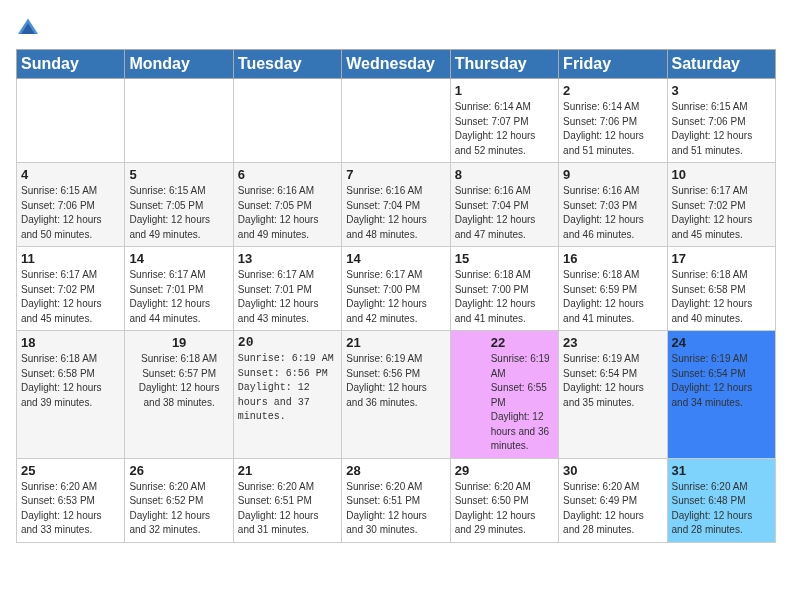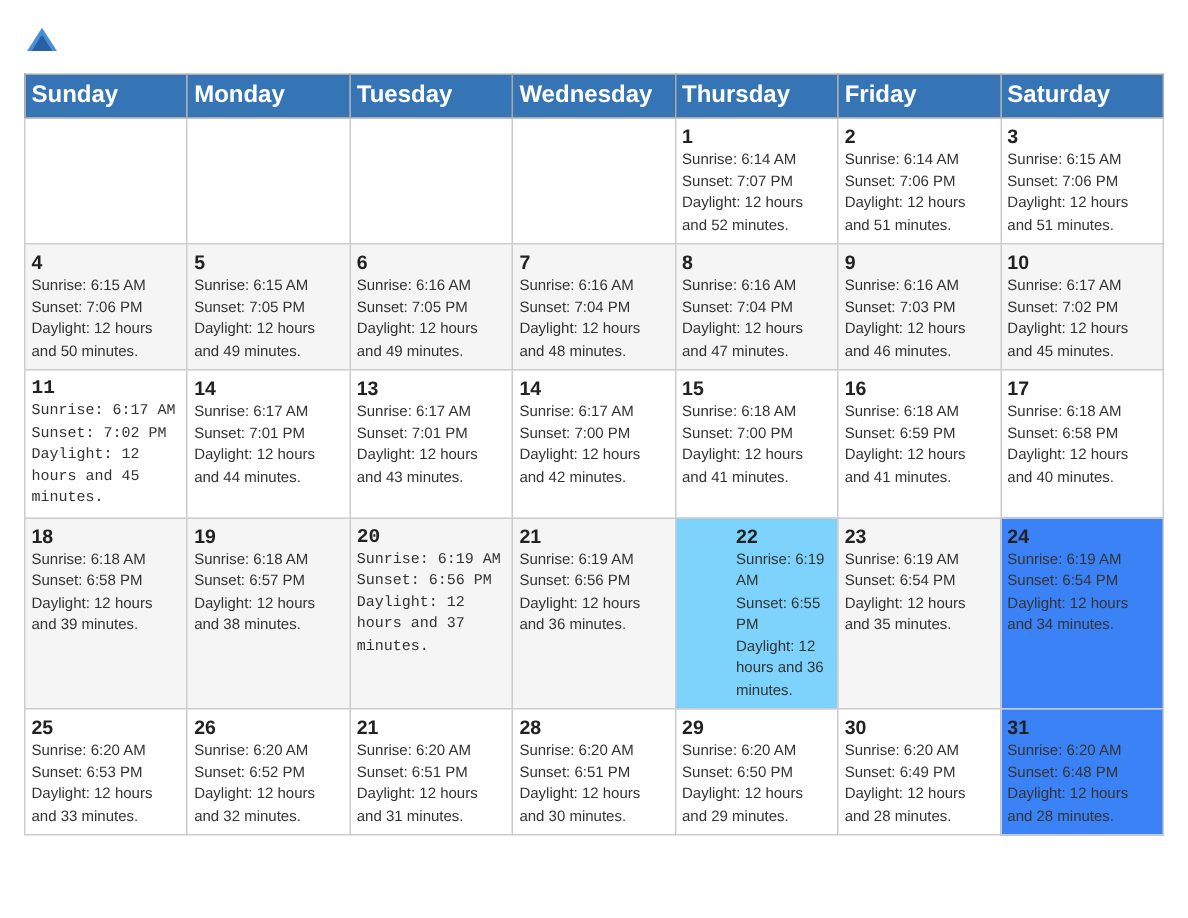--- a/index.html
+++ b/index.html
@@ -154,21 +154,21 @@
         <td style="background: rgb(245, 245, 245);">
           <div class="day-number">9</div>
           <div class="day-info">Sunrise: 6:16 AM<br>Sunset: 7:03 PM<br>Daylight: 12 hours and 46 minutes.</div>
         </td>
         <td style="background: rgb(245, 245, 245);">
           <div class="day-number">10</div>
           <div class="day-info">Sunrise: 6:17 AM<br>Sunset: 7:02 PM<br>Daylight: 12 hours and 45 minutes.</div>
         </td>
       </tr>
       <tr>
-        <td style="background: rgb(255, 255, 255); font-family: Liberation Mono, monospace;">
+        <td style="background: rgb(255, 255, 255);">
           <div class="day-number">11</div>
           <div class="day-info">Sunrise: 6:17 AM<br>Sunset: 7:02 PM<br>Daylight: 12 hours and 45 minutes.</div>
         </td>
         <td style="background: rgb(255, 255, 255);">
           <div class="day-number">14</div>
           <div class="day-info">Sunrise: 6:17 AM<br>Sunset: 7:01 PM<br>Daylight: 12 hours and 44 minutes.</div>
         </td>
         <td style="background: rgb(255, 255, 255);">
           <div class="day-number">13</div>
           <div class="day-info">Sunrise: 6:17 AM<br>Sunset: 7:01 PM<br>Daylight: 12 hours and 43 minutes.</div>
@@ -188,33 +188,33 @@
         <td style="background: rgb(255, 255, 255);">
           <div class="day-number">17</div>
           <div class="day-info">Sunrise: 6:18 AM<br>Sunset: 6:58 PM<br>Daylight: 12 hours and 40 minutes.</div>
         </td>
       </tr>
       <tr>
         <td style="background: rgb(245, 245, 245);">
           <div class="day-number">18</div>
           <div class="day-info">Sunrise: 6:18 AM<br>Sunset: 6:58 PM<br>Daylight: 12 hours and 39 minutes.</div>
         </td>
-        <td style="background: rgb(245, 245, 245);">
+        <td style="background: rgb(245, 245, 245); text-align: center;">
           <div class="day-number">19</div>
           <div class="day-info">Sunrise: 6:18 AM<br>Sunset: 6:57 PM<br>Daylight: 12 hours and 38 minutes.</div>
         </td>
         <td style="background: rgb(245, 245, 245); font-family: Liberation Mono, monospace;">
           <div class="day-number">20</div>
           <div class="day-info">Sunrise: 6:19 AM<br>Sunset: 6:56 PM<br>Daylight: 12 hours and 37 minutes.</div>
         </td>
         <td style="background: rgb(245, 245, 245);">
           <div class="day-number">21</div>
           <div class="day-info">Sunrise: 6:19 AM<br>Sunset: 6:56 PM<br>Daylight: 12 hours and 36 minutes.</div>
         </td>
-        <td style="background: #7dd3fc; padding-left: 40px;">
+        <td style="background: #f0abfc; padding-left: 40px;">
           <div class="day-number">22</div>
           <div class="day-info">Sunrise: 6:19 AM<br>Sunset: 6:55 PM<br>Daylight: 12 hours and 36 minutes.</div>
         </td>
         <td style="background: rgb(245, 245, 245);">
           <div class="day-number">23</div>
           <div class="day-info">Sunrise: 6:19 AM<br>Sunset: 6:54 PM<br>Daylight: 12 hours and 35 minutes.</div>
         </td>
         <td style="background: #3b82f6;">
           <div class="day-number">24</div>
           <div class="day-info">Sunrise: 6:19 AM<br>Sunset: 6:54 PM<br>Daylight: 12 hours and 34 minutes.</div>
@@ -238,19 +238,19 @@
           <div class="day-info">Sunrise: 6:20 AM<br>Sunset: 6:51 PM<br>Daylight: 12 hours and 30 minutes.</div>
         </td>
         <td style="background: rgb(255, 255, 255);">
           <div class="day-number">29</div>
           <div class="day-info">Sunrise: 6:20 AM<br>Sunset: 6:50 PM<br>Daylight: 12 hours and 29 minutes.</div>
         </td>
         <td style="background: rgb(255, 255, 255);">
           <div class="day-number">30</div>
           <div class="day-info">Sunrise: 6:20 AM<br>Sunset: 6:49 PM<br>Daylight: 12 hours and 28 minutes.</div>
         </td>
-        <td style="background: #3b82f6;">
+        <td style="background: #7dd3fc;">
           <div class="day-number">31</div>
           <div class="day-info">Sunrise: 6:20 AM<br>Sunset: 6:48 PM<br>Daylight: 12 hours and 28 minutes.</div>
         </td>
       </tr>
     </tbody>
 </table>
 
 </body></html>

